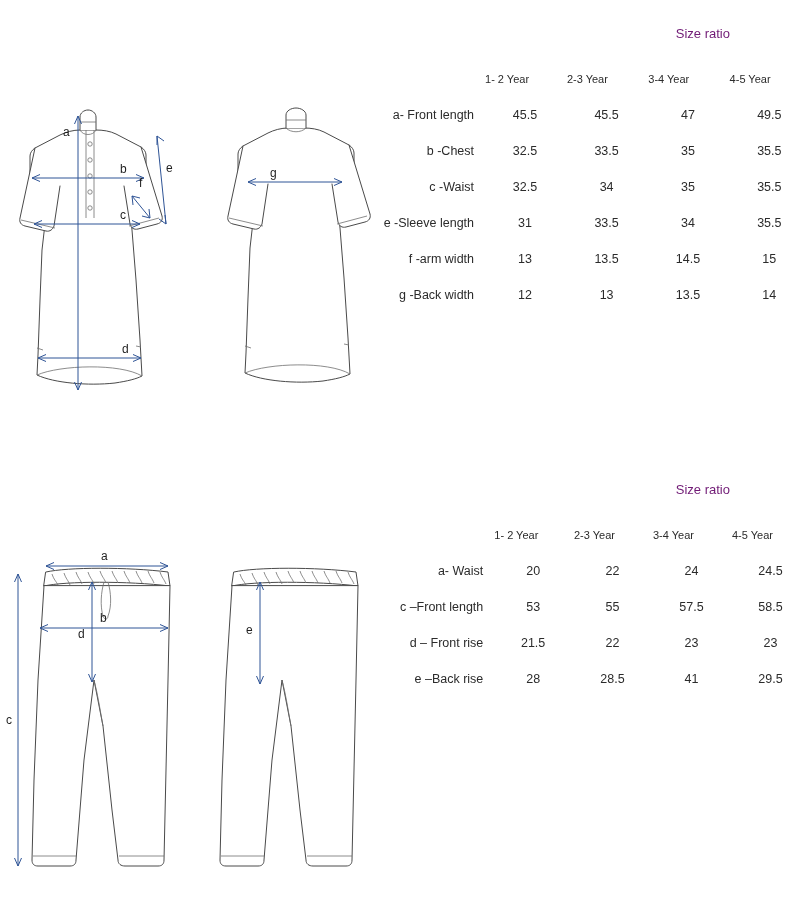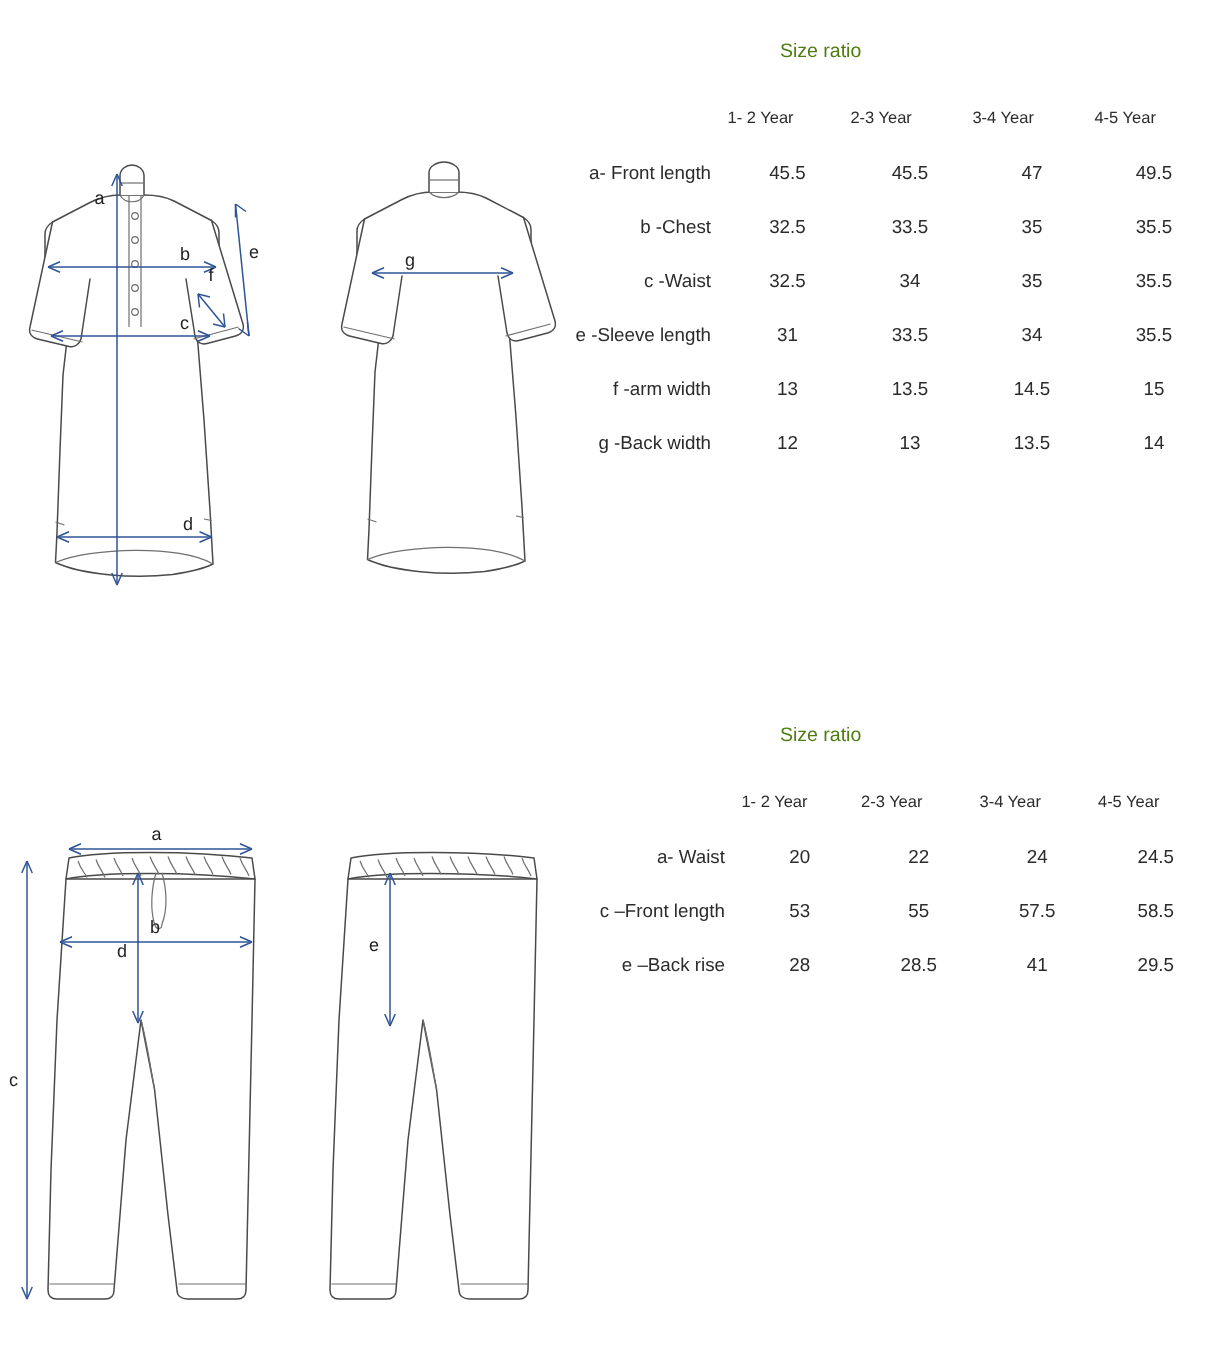--- a/index.html
+++ b/index.html
@@ -19,22 +19,22 @@
     position: absolute;
     left: 0;
     width: 810px;
   }
   #panel-top { top: 0; height: 460px; }
   #panel-bottom { top: 460px; height: 451px; }
 
   .spec-title {
     position: absolute;
     font-size: 13px;
-    color: #4d7c0f;
-    text-align: left;
+    color: #701a75;
+    text-align: right;
   }
   .table-wrap {
     position: absolute;
   }
   table.spec {
     border-collapse: collapse;
     font-size: 12.5px;
     color: #2b2b2b;
   }
   table.spec th, table.spec td {
@@ -354,20 +354,27 @@
           <td class="val">24.5</td>
         </tr>
         <tr>
           <td class="rowlabel">c –Front length</td>
           <td class="val">53</td>
           <td class="val">55</td>
           <td class="val">57.5</td>
           <td class="val">58.5</td>
         </tr>
         <tr>
+          <td class="rowlabel">d – Front rise</td>
+          <td class="val">21.5</td>
+          <td class="val">22</td>
+          <td class="val">23</td>
+          <td class="val">23</td>
+        </tr>
+        <tr>
           <td class="rowlabel">e –Back rise</td>
           <td class="val">28</td>
           <td class="val">28.5</td>
           <td class="val">41</td>
           <td class="val">29.5</td>
         </tr>
       </tbody>
     </table>
   </div>
 </div>

